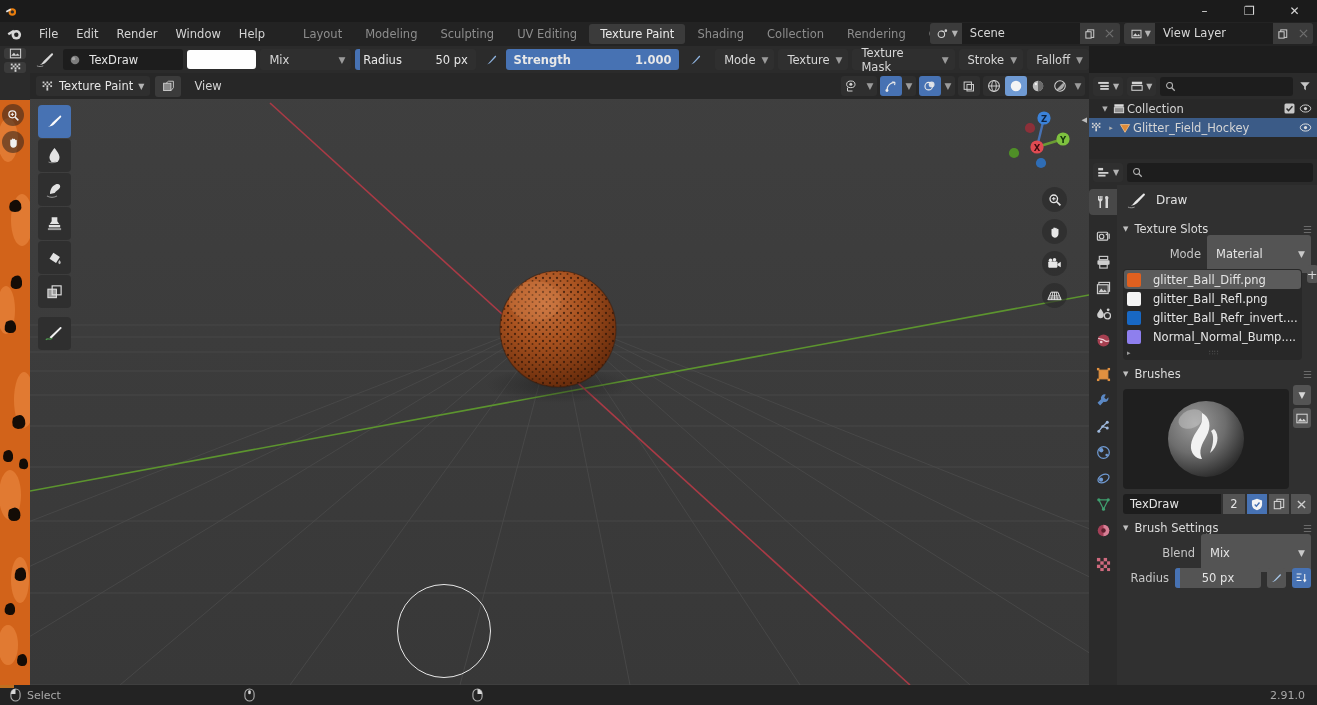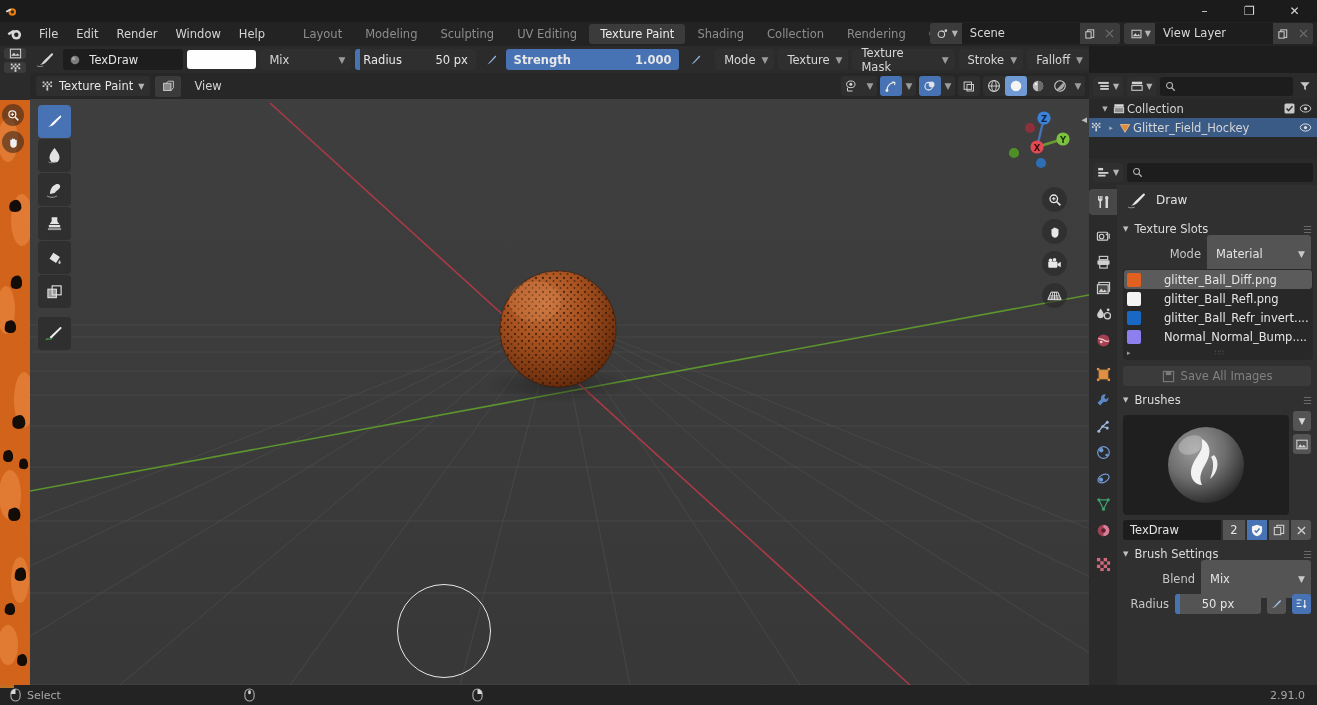--- a/index.html
+++ b/index.html
@@ -130,21 +130,21 @@
   .props-body { position: absolute; left: 28px; top: 26px; right: 0; bottom: 0; background: #303030; overflow: hidden; padding: 0 6px; }
   .p-toolrow { display: flex; align-items: center; gap: 8px; height: 30px; padding-left: 4px; }
   .p-section { display: flex; align-items: center; gap: 6px; height: 22px; margin-top: 3px; font-size: 11.5px; color: #dcdcdc; }
   .p-section .tri { font-size: 7px; color: #c0c0c0; }
   .p-section .grip { margin-left: auto; color: #6a6a6a; font-size: 10px; letter-spacing: -1px; }
   .p-row { display: flex; align-items: center; gap: 6px; height: 22px; margin-top: 3px; }
   .p-lbl { font-size: 11.5px; color: #c6c6c6; text-align: right; }
   .p-dd { flex: 1; background: #545454; border-radius: 3px; height: 38px; display: flex; align-items: center; padding: 0 6px 0 9px; font-size: 11.5px; }
   .p-dd .chev { margin-left: auto; color: #c9c9c9; font-size: 9px; }
   .slotlist { background: #282828; border-radius: 4px; margin-top: 4px; padding: 1px; }
-  .slot { display: flex; align-items: center; gap: 23px; height: 19px; padding: 0 3px; font-size: 11.5px; border-radius: 3px; }
+  .slot { display: flex; align-items: center; gap: 12px; height: 19px; padding: 0 3px; font-size: 11.5px; border-radius: 3px; }
   .slot.sel { background: #5b5b5b; }
   .slot .thumb { width: 14px; height: 14px; border-radius: 2px; flex: 0 0 14px; }
   .slot .sname { white-space: nowrap; overflow: hidden; }
   .slot-foot { display: flex; align-items: center; height: 13px; padding: 0 3px; }
   .add-btn { width: 18px; height: 18px; background: #545454; border-radius: 3px; display: flex; align-items: center; justify-content: center; font-size: 13px; color: #d6d6d6; }
   .wide-btn { height: 20px; background: #3b3b3b; border-radius: 3px; display: flex; align-items: center; justify-content: center; gap: 6px; color: #818181; font-size: 11.5px; margin-top: 6px; }
   .brush-prev { position: relative; height: 100px; background: #1f1f1f; border-radius: 4px; margin-top: 4px; display:flex; align-items:center; justify-content:center; }
   .bp-btn { width: 18px; height: 20px; background: #545454; border-radius: 3px; display: flex; align-items: center; justify-content: center; }
   .brush-row { display: flex; align-items: center; gap: 2px; margin-top: 5px; }
   .br-name { flex: 1; background: #1d1d1d; border-radius: 3px 0 0 3px; height: 20px; line-height: 20px; padding: 0 7px; font-size: 11.5px; }
@@ -926,27 +926,20 @@
             <span class="sname">Normal_Normal_Bump....</span>
           </div>
           <div class="slot-foot">
             <span style="font-size:7px;color:#9a9a9a;">▸</span>
             <span style="margin:0 auto;color:#6a6a6a;font-size:7px;letter-spacing:.5px;">∷∷</span>
           </div>
         </div>
         <div class="add-btn">+</div>
       </div>
 
-      <div class="wide-btn">
-        <svg width="13" height="13" viewBox="0 0 14 14">
-            <rect x="1.5" y="1.5" width="11" height="11" fill="none" stroke="#7a7a7a" stroke-width="1.2"></rect>
-            <rect x="4" y="1.5" width="6" height="4" fill="#7a7a7a"></rect>
-          </svg>
-        <span>Save All Images</span>
-      </div>
 
       <div class="p-section">
         <span class="tri">▼</span>
         <span>Brushes</span>
         <span class="grip">☰</span>
       </div>
 
       <div style="display:flex;gap:4px;align-items:flex-start;">
         <div class="brush-prev" style="flex:1;">
           <svg width="96" height="96" viewBox="0 0 96 96">

